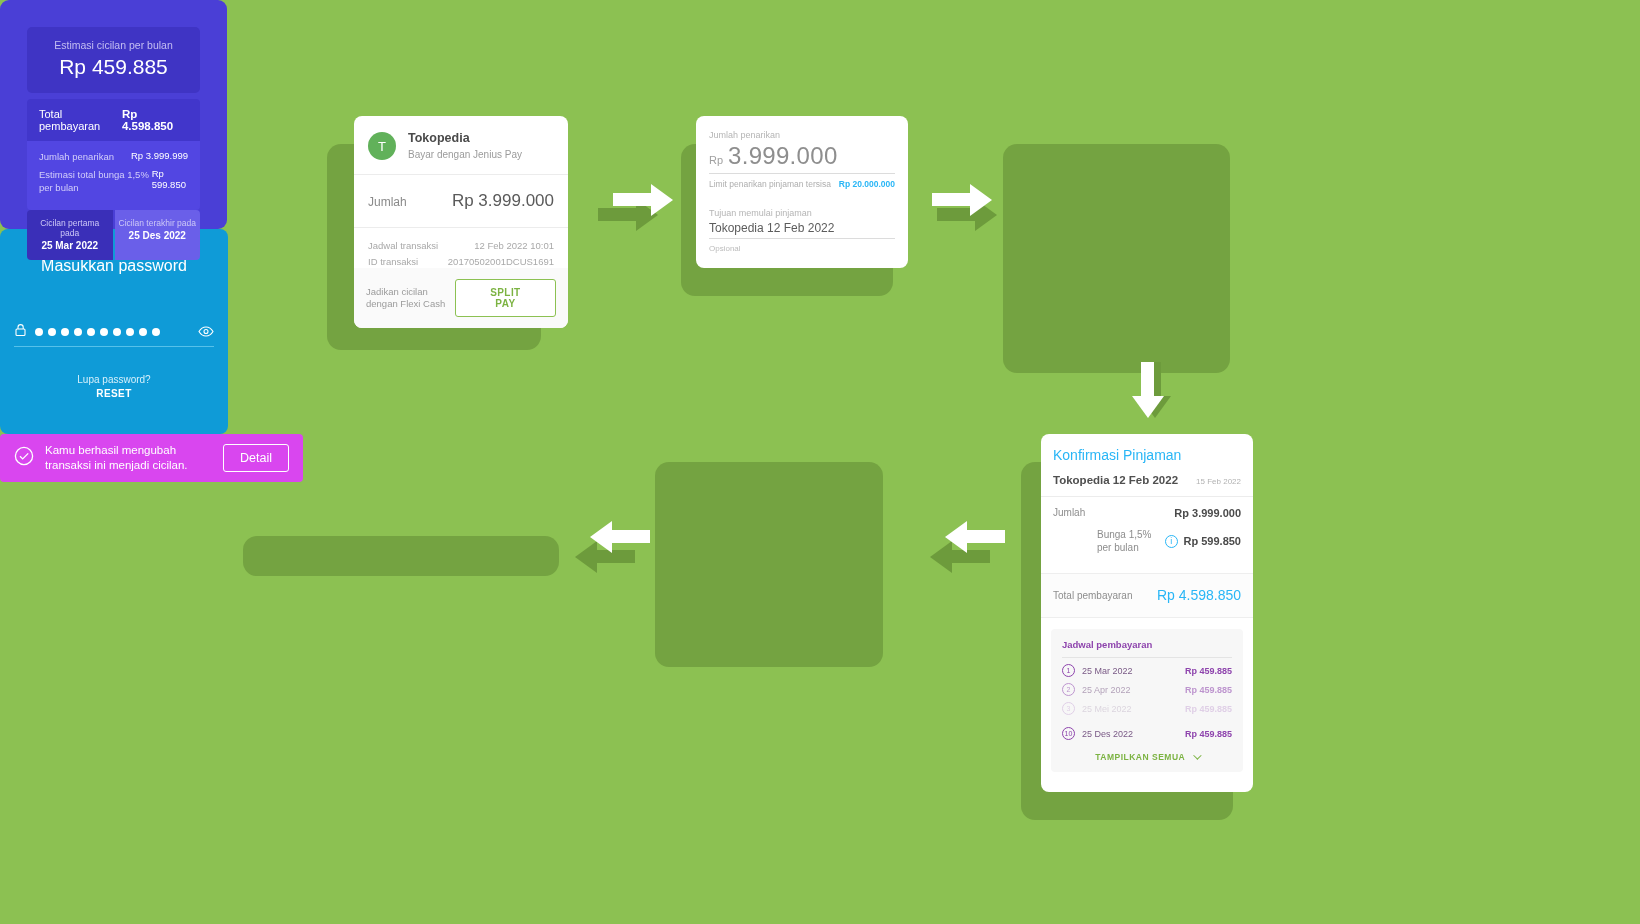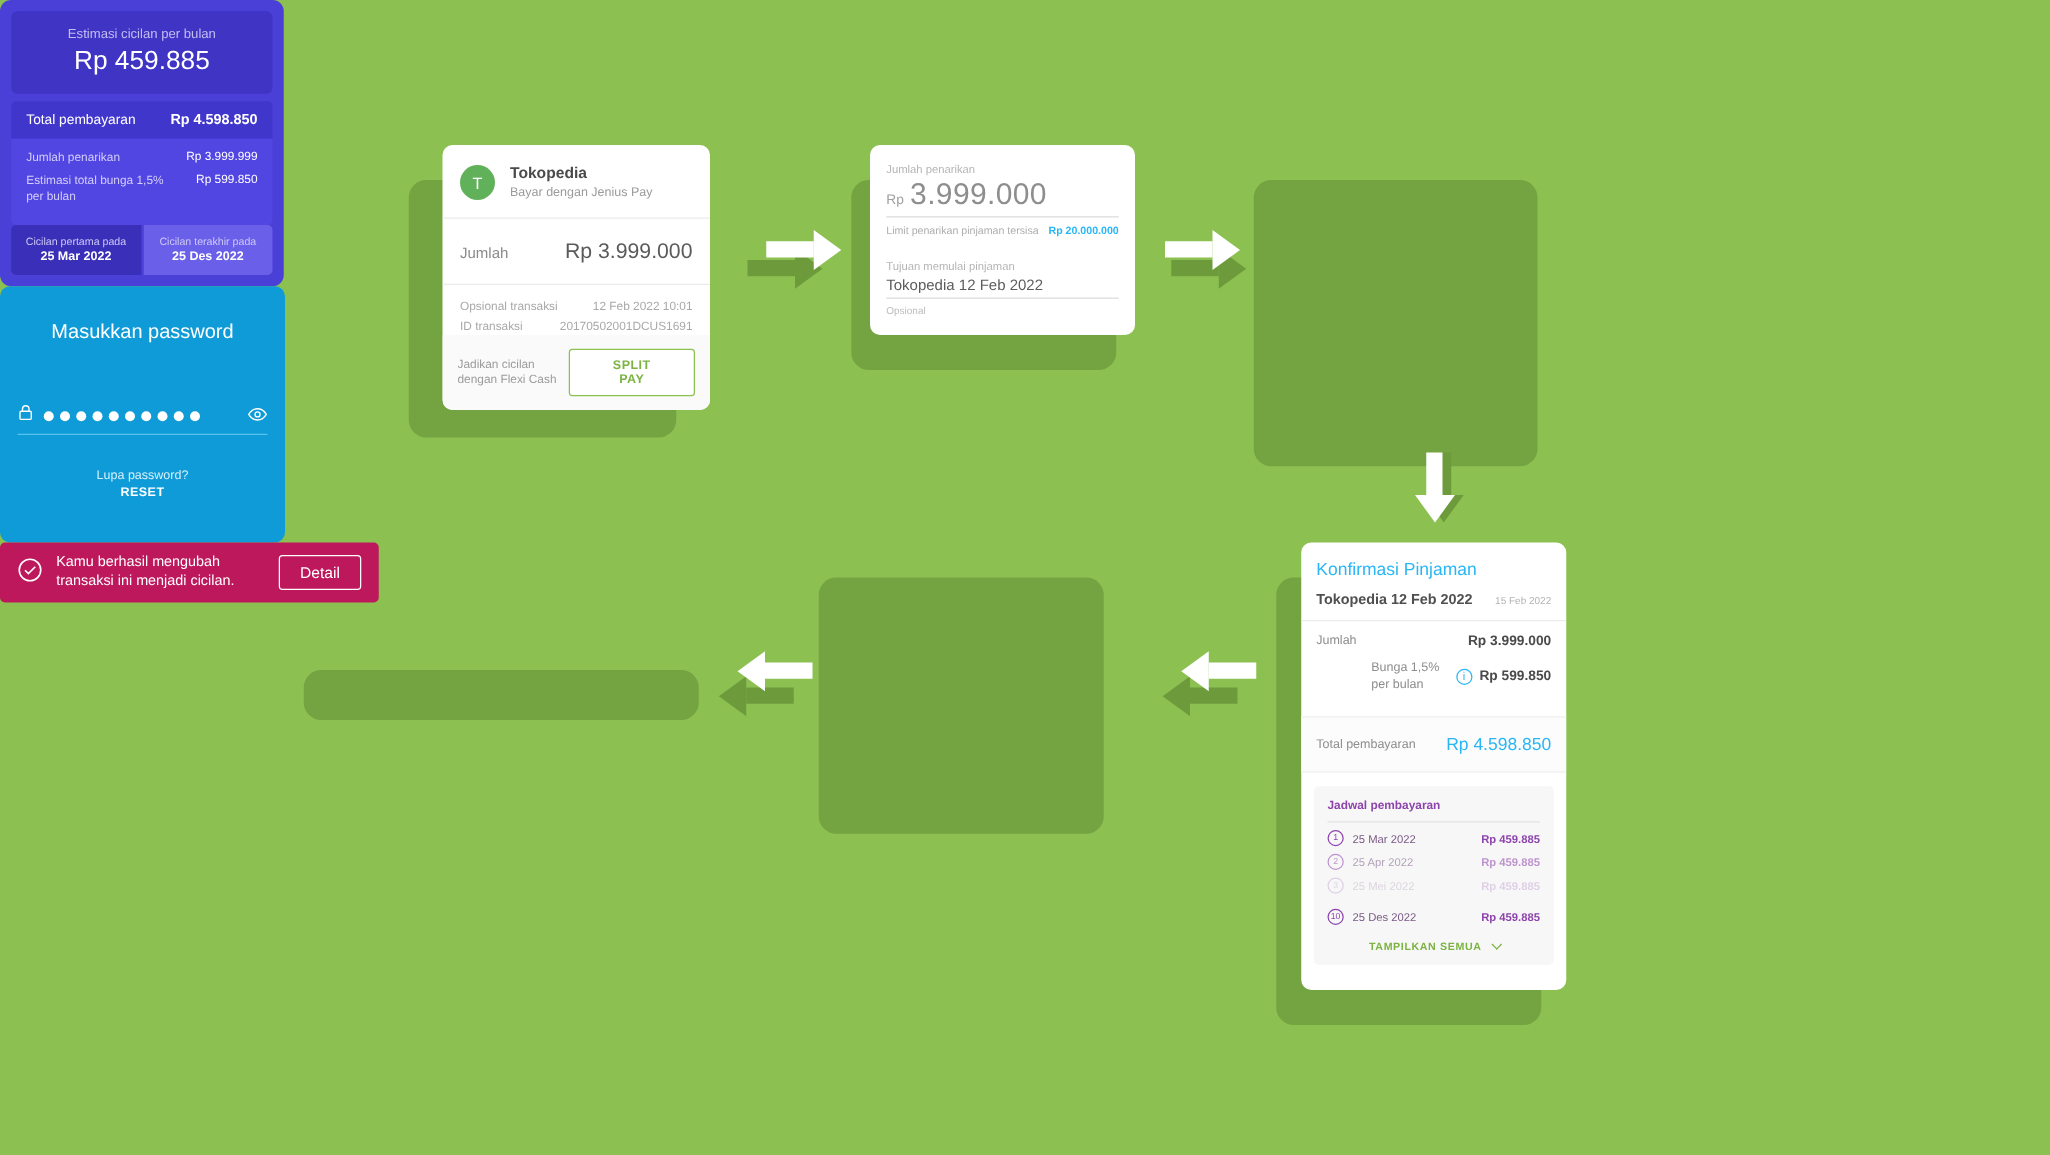--- a/index.html
+++ b/index.html
@@ -98,21 +98,21 @@
   .c2-limit { display: flex; justify-content: space-between; margin-top: 5px; }
   .c2-limit-k { font-size: 8.5px; color: #aeaeae; }
   .c2-limit-v { font-size: 8.5px; color: #29b6f6; font-weight: bold; }
   .c2-field-lbl { font-size: 9px; color: #b5b5b5; margin-top: 19px; }
   .c2-field-val { font-size: 12px; color: #5c5c5c; margin-top: 3px; }
   .c2-opt { font-size: 8px; color: #bcbcbc; margin-top: 5px; }
 
   
   #card-estimate {
     left: 1026px; top: 116px; width: 227px; height: 229px;
-    background: #4a3fd6; border-radius: 9px; padding: 9px;
+    background: #4a3fd6; border-radius: 9px; padding: 27px;
   }
   .est-top {
     background: #3f34c4; border-radius: 5px; padding: 12px 10px 14px;
     text-align: center;
   }
   .est-top-lbl { font-size: 10.5px; color: #c3bdf2; }
   .est-top-val { font-size: 21px; color: #ffffff; margin-top: 4px; }
   .est-total {
     background: #4136cb; display: flex; justify-content: space-between;
     align-items: center; padding: 9px 12px; margin-top: 6px;
@@ -200,21 +200,21 @@
   }
   .pw-dots { display: flex; gap: 5px; margin-left: 8px; }
   .pw-dots i { width: 8px; height: 8px; border-radius: 50%; background: #fff; display: block; }
   .pw-eye { margin-left: auto; }
   .pw-forgot { text-align: center; font-size: 10px; color: #d6f0fb; margin-top: 27px; }
   .pw-reset { text-align: center; font-size: 10px; color: #ffffff; font-weight: bold; margin-top: 3px; letter-spacing: .4px; }
 
   
   #card-success {
     left: 253px; top: 512px; width: 303px; height: 48px;
-    background: #be185d; border-radius: 4px;
+    background: #d946ef; border-radius: 4px;
     display: flex; align-items: center; padding: 0 14px;
   }
   .sc-text { font-size: 11.5px; color: #ffffff; line-height: 15px; margin-left: 11px; }
   .sc-btn {
     margin-left: auto; border: 1px solid #ffffff; border-radius: 3px;
     color: #ffffff; font-size: 12.5px; padding: 6px 16px; background: transparent;
   }
 </style>
 </head>
 <body>
@@ -282,21 +282,21 @@
       </div>
     </div>
     <div class="divider"></div>
     <div class="c1-amount-row">
       <div class="c1-amount-lbl">Jumlah</div>
       <div class="c1-amount-val">Rp 3.999.000</div>
     </div>
     <div class="divider"></div>
     <div class="c1-meta">
       <div class="meta-row">
-        <span class="meta-k">Opsional transaksi</span>
+        <span class="meta-k">Jadwal transaksi</span>
         <span class="meta-v">12 Feb 2022 10:01</span>
       </div>
       <div class="meta-row">
         <span class="meta-k">ID transaksi</span>
         <span class="meta-v">20170502001DCUS1691</span>
       </div>
     </div>
     <div class="c1-foot">
       <div class="c1-foot-lbl">Jadikan cicilan dengan Flexi Cash</div>
       <button class="split-btn">SPLIT PAY</button>

